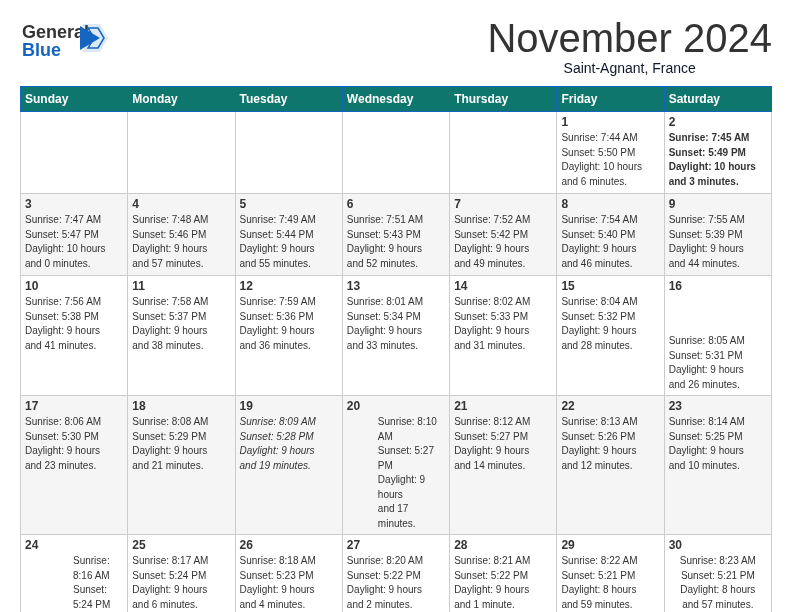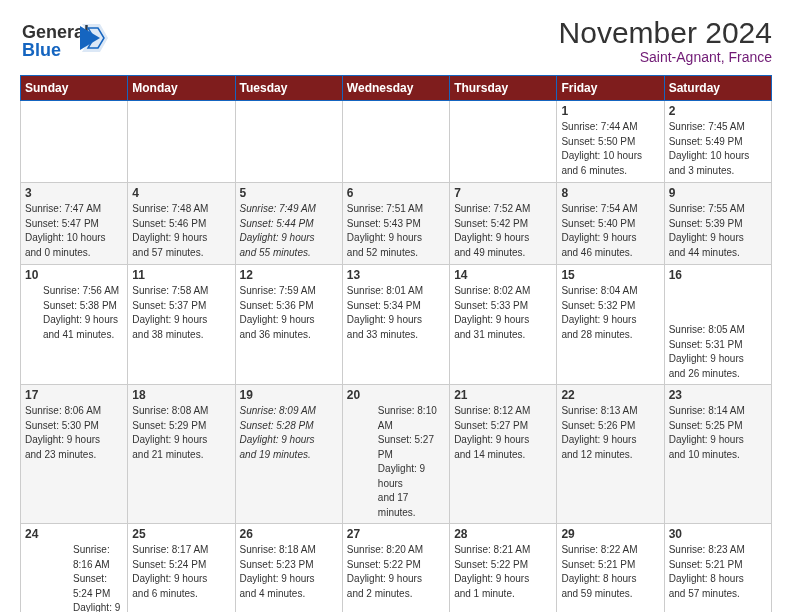--- a/index.html
+++ b/index.html
@@ -25,38 +25,39 @@
     }
     .logo {
       display: flex;
       flex-direction: column;
       align-items: flex-start;
     }
     .title-block {
       text-align: right;
     }
     .month-title {
-      font-size: 30px;
+      font-size: 40px;
       font-weight: normal;
       color: #333;
       line-height: 1.1;
     }
     .location {
       font-size: 14px;
-      color: #701a75;
+      color: #0f172a;
+      text-align: center;
     }
     .calendar {
       flex: 1;
       border: 1px solid #ccc;
       border-collapse: collapse;
       width: 100%;
       table-layout: fixed;
     }
     .calendar th {
-      background: #7f1d1d;
+      background: #0f766e;
       color: #fff;
       font-size: 12px;
       font-weight: bold;
       padding: 5px 4px;
       text-align: left;
       border: 1px solid #1565c0;
     }
     .calendar td {
       border: 1px solid #ccc;
       vertical-align: top;
@@ -126,21 +127,21 @@
           <td class="cell-empty"></td>
           <td class="cell-empty">
             <span class="day-number">1</span>
             <div class="cell-info" style="white-space: pre-line;">Sunrise: 7:44 AM
 Sunset: 5:50 PM
 Daylight: 10 hours
 and 6 minutes.</div>
           </td>
           <td class="cell-empty">
             <span class="day-number">2</span>
-            <div class="cell-info" style="white-space: pre-line;">Sunrise: 7:45 AM
+            <div class="cell-info" style="white-space: pre-line; font-weight: bold;">Sunrise: 7:45 AM
 Sunset: 5:49 PM
 Daylight: 10 hours
 and 3 minutes.</div>
           </td>
         </tr>
         <tr>
           <td class="cell-alt">
             <span class="day-number">3</span>
             <div class="cell-info" style="white-space: pre-line;">Sunrise: 7:47 AM
 Sunset: 5:47 PM
@@ -149,21 +150,21 @@
           </td>
           <td class="cell-alt">
             <span class="day-number">4</span>
             <div class="cell-info" style="white-space: pre-line;">Sunrise: 7:48 AM
 Sunset: 5:46 PM
 Daylight: 9 hours
 and 57 minutes.</div>
           </td>
           <td class="cell-alt">
             <span class="day-number">5</span>
-            <div class="cell-info" style="white-space: pre-line; font-style: italic;">Sunrise: 7:49 AM
+            <div class="cell-info" style="white-space: pre-line;">Sunrise: 7:49 AM
 Sunset: 5:44 PM
 Daylight: 9 hours
 and 55 minutes.</div>
           </td>
           <td class="cell-alt">
             <span class="day-number">6</span>
             <div class="cell-info" style="white-space: pre-line;">Sunrise: 7:51 AM
 Sunset: 5:43 PM
 Daylight: 9 hours
 and 52 minutes.</div>
@@ -186,21 +187,21 @@
             <span class="day-number">9</span>
             <div class="cell-info" style="white-space: pre-line;">Sunrise: 7:55 AM
 Sunset: 5:39 PM
 Daylight: 9 hours
 and 44 minutes.</div>
           </td>
         </tr>
         <tr>
           <td class="cell-empty">
             <span class="day-number">10</span>
-            <div class="cell-info" style="white-space: pre-line; margin-left: 18px;">Sunrise: 7:56 AM
+            <div class="cell-info" style="white-space: pre-line;">Sunrise: 7:56 AM
 Sunset: 5:38 PM
 Daylight: 9 hours
 and 41 minutes.</div>
           </td>
           <td class="cell-empty">
             <span class="day-number">11</span>
             <div class="cell-info" style="white-space: pre-line;">Sunrise: 7:58 AM
 Sunset: 5:37 PM
 Daylight: 9 hours
 and 38 minutes.</div>
@@ -330,21 +331,21 @@
           </td>
           <td class="cell-empty">
             <span class="day-number">29</span>
             <div class="cell-info" style="white-space: pre-line;">Sunrise: 8:22 AM
 Sunset: 5:21 PM
 Daylight: 8 hours
 and 59 minutes.</div>
           </td>
           <td class="cell-empty">
             <span class="day-number">30</span>
-            <div class="cell-info" style="white-space: pre-line;">Sunrise: 8:23 AM
+            <div class="cell-info" style="white-space: pre-line; text-align: center;">Sunrise: 8:23 AM
 Sunset: 5:21 PM
 Daylight: 8 hours
 and 57 minutes.</div>
           </td>
         </tr>
       </tbody>
   </table>
 </div>
 
 </body></html>

